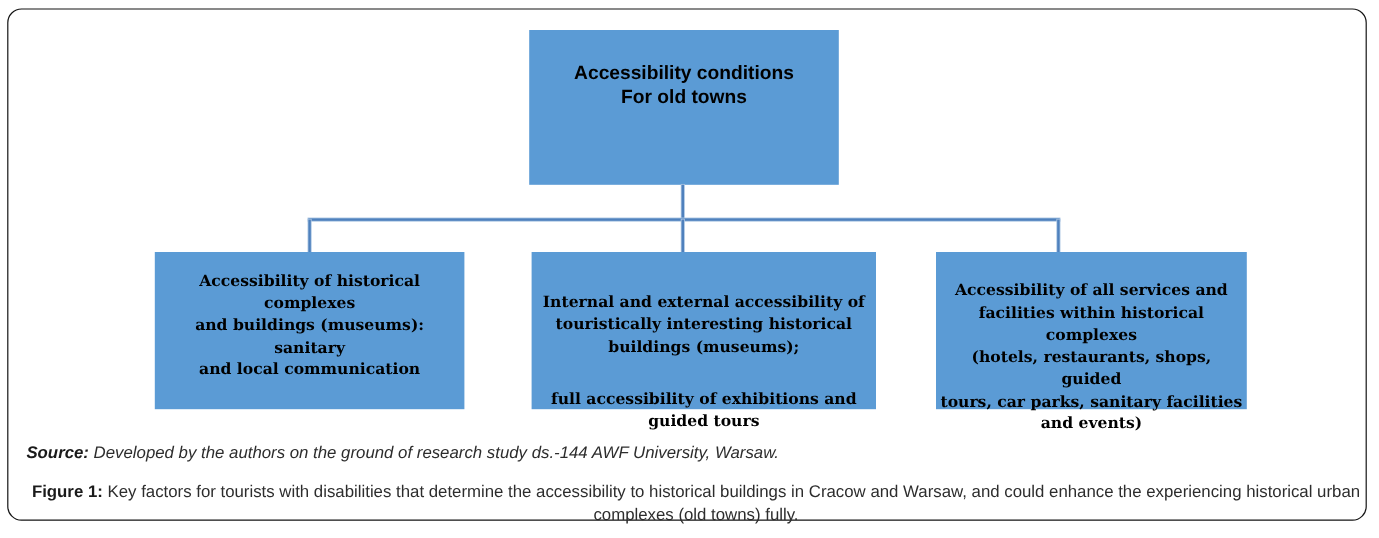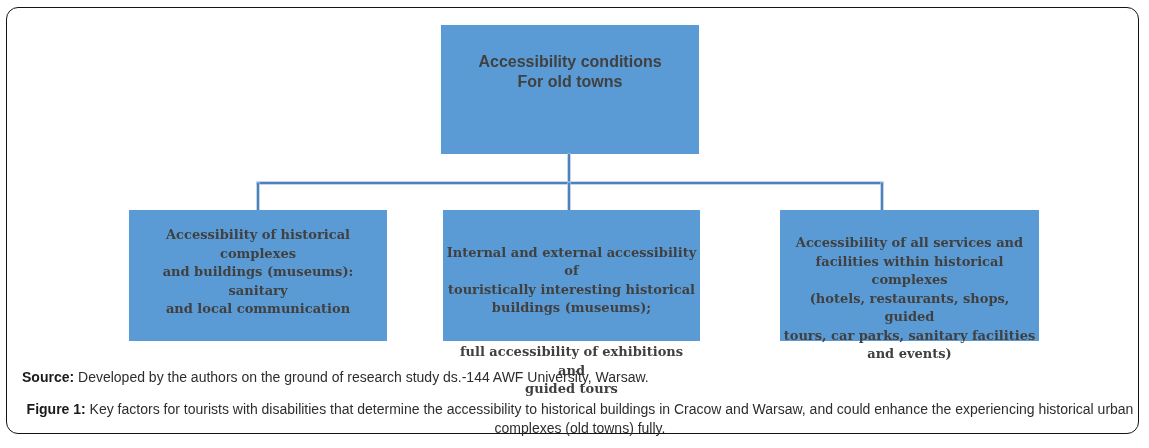--- a/index.html
+++ b/index.html
@@ -21,21 +21,21 @@
     top: 7px;
     width: 1133px;
     height: 427px;
     border: 1.5px solid #141414;
     border-radius: 12px;
     box-sizing: border-box;
   }
   .node {
     position: absolute;
     background: #5b9bd5;
-    color: #404040;
+    color: #000000;
     text-align: center;
     box-sizing: border-box;
     white-space: pre-line;
   }
   .root-node {
     left: 441px;
     top: 25px;
     width: 258px;
     height: 129px;
     padding-top: 27px;
@@ -48,21 +48,21 @@
     top: 210px;
     width: 258px;
     height: 131px;
     font-family: "DejaVu Serif", "Liberation Serif", serif;
     font-weight: bold;
     font-size: 13px;
     line-height: 18.5px;
     padding: 16px 3px 0 3px;
   }
   .child-node.pos-1 { left: 129px; }
-  .child-node.pos-2 { left: 443px; width: 257px; padding-top: 15px; }
+  .child-node.pos-2 { left: 443px; width: 287px; padding-top: 15px; }
   .child-node.pos-3 { left: 780px; width: 259px; padding-top: 24px; }
   .para2 { margin-top: 7px; white-space: pre-line; }
   .connector {
     position: absolute;
     background: #4f81bd;
     box-shadow: 0 0 0 0.7px #a9c4e2;
   }
   .conn-v { width: 2.2px; }
   .conn-h { height: 2.2px; }
   .conn-stem   { left: 568px; top: 154px; height: 29px; }
@@ -72,21 +72,21 @@
   .conn-drop-r { left: 881px; top: 183px; height: 27px; }
   .caption {
     position: absolute;
     left: 22px;
     width: 1116px;
     color: #2d2d2d;
     font-size: 14px;
     line-height: 19px;
   }
   .caption b { color: #1a1a1a; }
-  .source-line { top: 368px; }
+  .source-line { top: 368px; font-style: italic; }
   .figure-line { top: 400px; text-align: center; }
 </style>
 </head>
 <body>
 
 <div class="canvas">
 
   <div class="frame"></div>
 
   <div class="node root-node">Accessibility conditions

